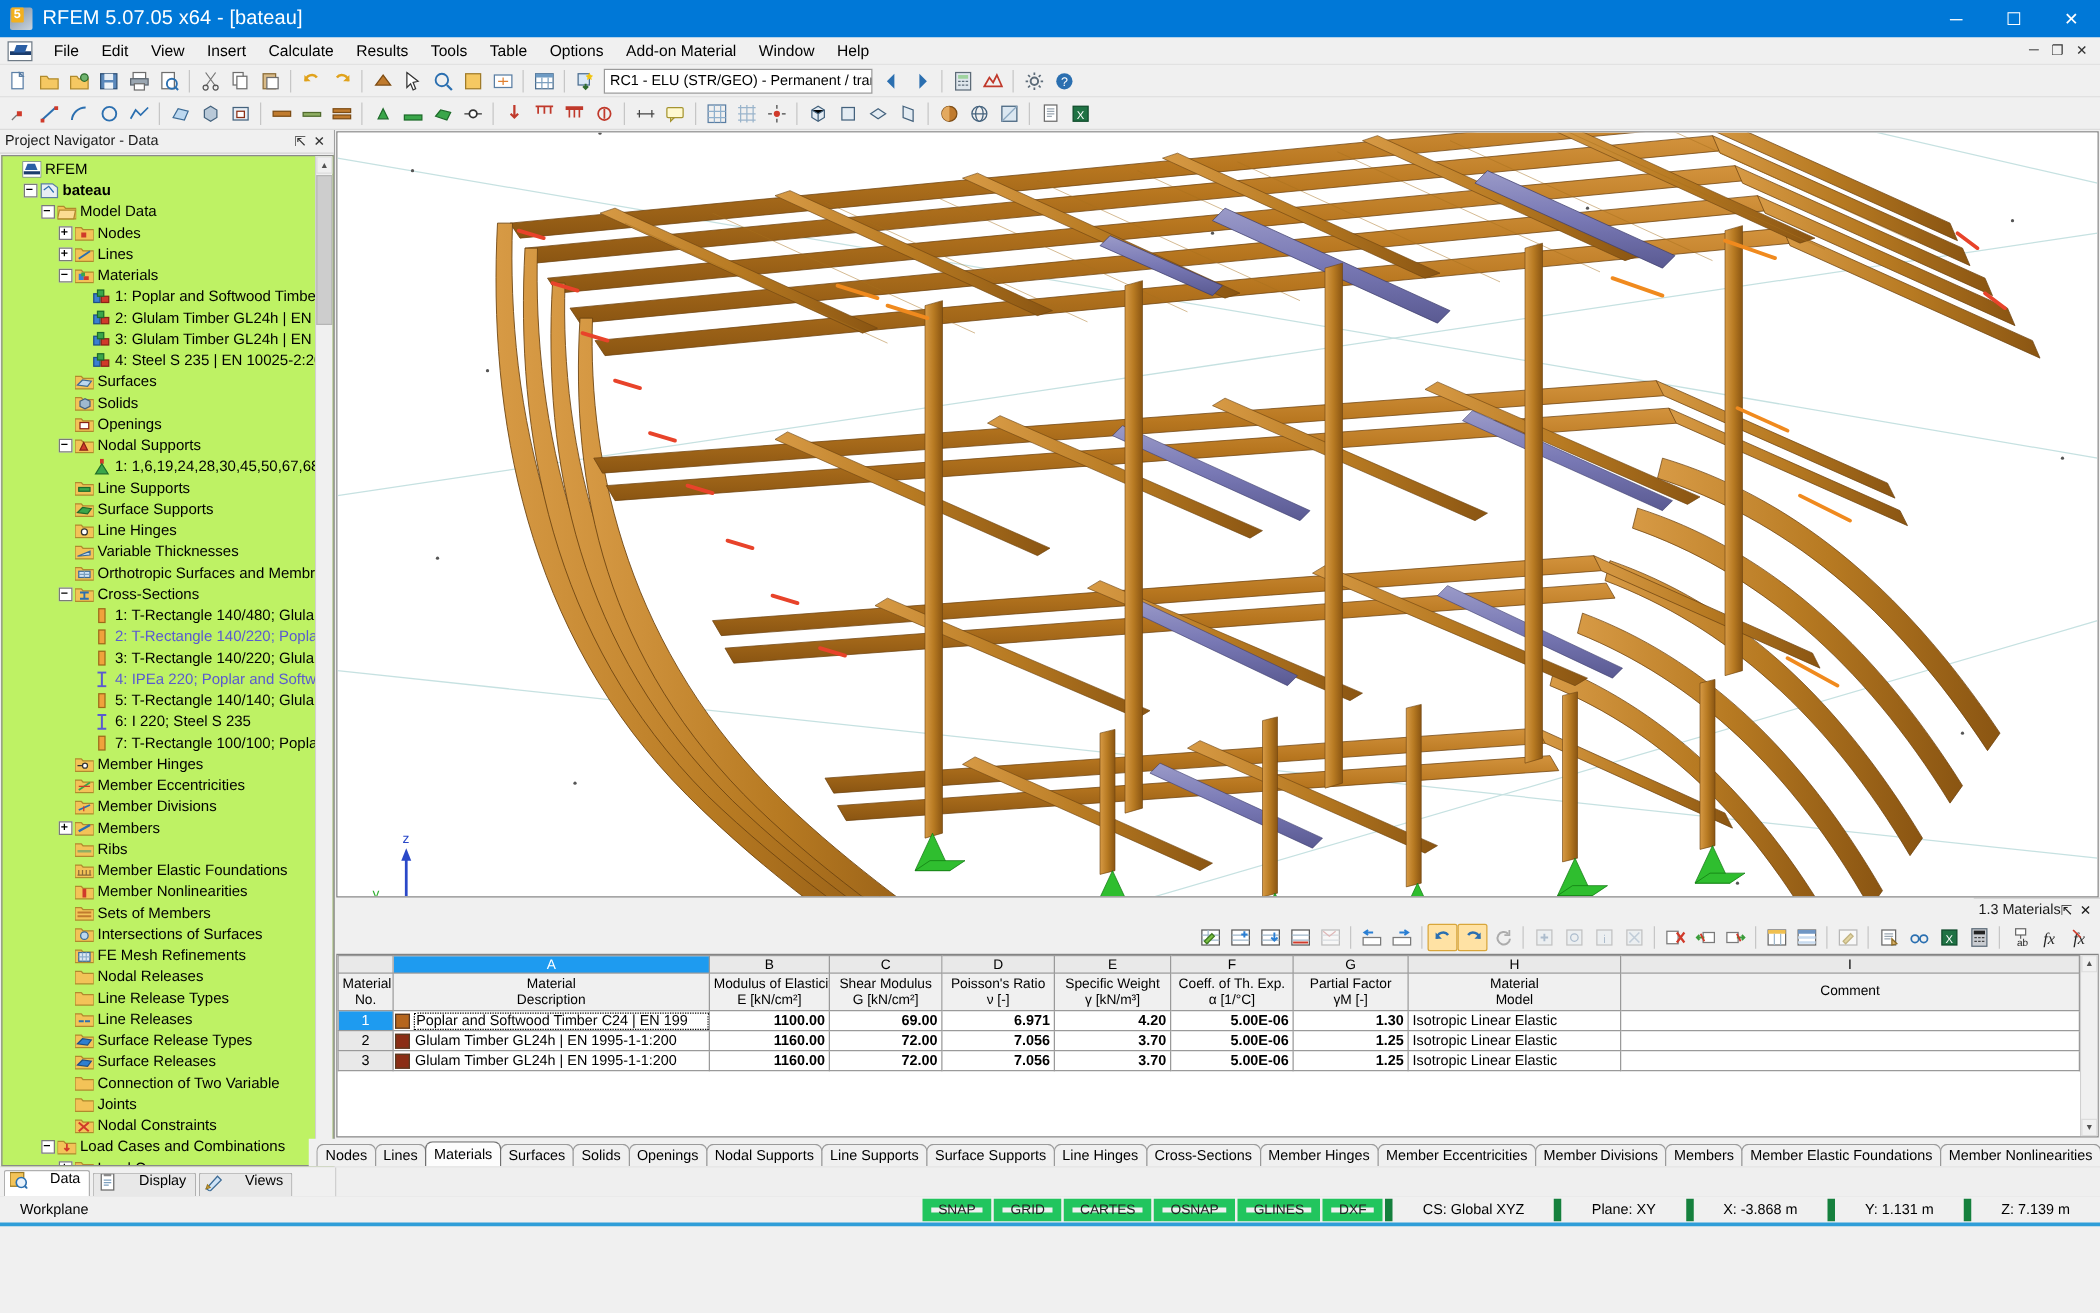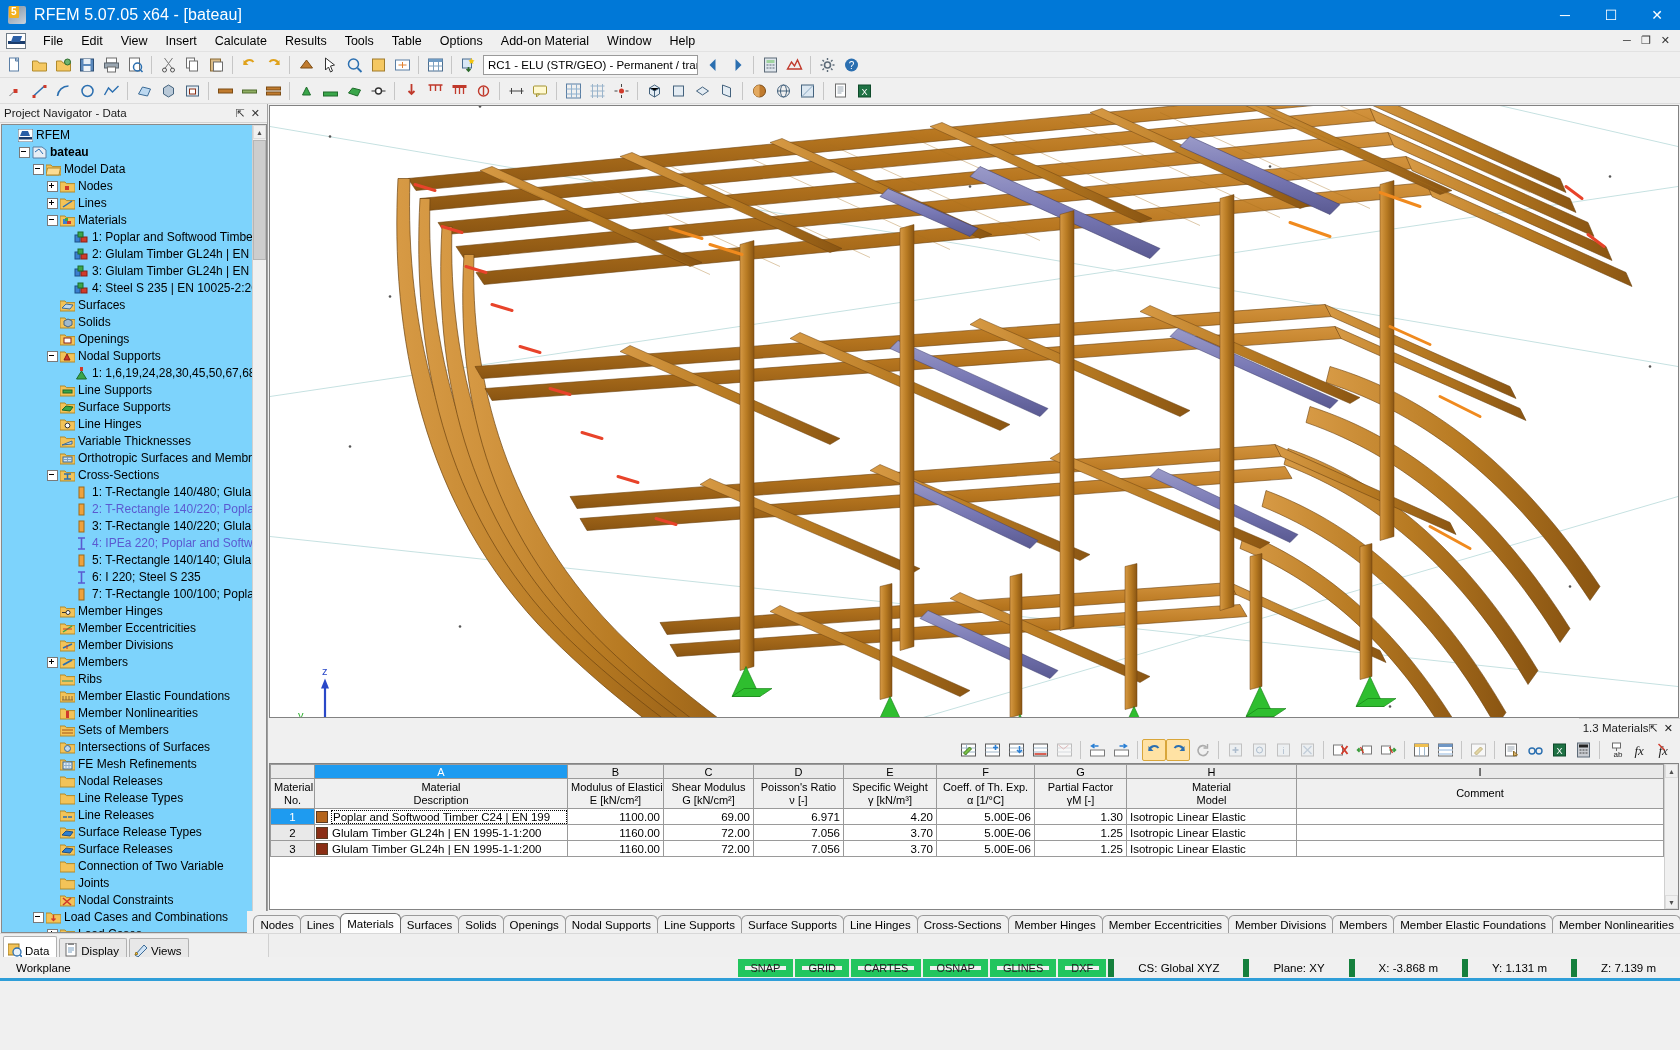--- a/index.html
+++ b/index.html
@@ -74,21 +74,21 @@
   #navigator{
     width:268px;flex:0 0 268px;background:#f0f0f0;display:flex;flex-direction:column;
     border-right:1px solid #a0a0a0;
   }
   #nav-header{
     height:19px;display:flex;align-items:center;padding:0 4px;font-size:11.5px;
     background:#f0f0f0;border-bottom:1px solid #d4d4d4;
   }
   #nav-header .nh-title{color:#1a1a1a;}
   #nav-header .nh-btns{margin-left:auto;display:flex;gap:6px;padding-right:3px;font-size:11px;color:#333;}
-  #nav-tree-wrap{flex:1;display:flex;background:#7dd3fc;border:1px solid #8a8a8a;margin:1px 0 0 1px;overflow:hidden;}
+  #nav-tree-wrap{flex:1;display:flex;background:#bef264;border:1px solid #8a8a8a;margin:1px 0 0 1px;overflow:hidden;}
   #nav-tree{flex:1;overflow:hidden;padding:2px 0 0 2px;font-size:12px;position:relative;}
   .tnode{display:flex;align-items:center;height:17px;white-space:nowrap;line-height:17px;}
   .tnode .ind{display:block;flex:0 0 auto;height:17px;}
   .tw{width:13px;height:13px;flex:0 0 auto;margin-right:1px;position:relative;}
   .tw.has-box:before{
     content:"";position:absolute;left:1px;top:1px;width:9px;height:9px;
     border:1px solid #7a7a7a;background:#fff;
   }
   .tw.has-box:after{
     content:"";position:absolute;left:3px;top:5px;width:5px;height:1px;background:#000;
@@ -97,21 +97,21 @@
   .ticon{width:15px;height:14px;flex:0 0 auto;margin-right:3px;}
   .tlabel{font-size:12px;color:#000;}
   .tlabel.blue{color:#5a5ad0;}
   .tlabel.bold{font-weight:bold;}
   #nav-scroll{width:14px;background:#f0f0f0;border-left:1px solid #d0d0d0;display:flex;flex-direction:column;}
   .sb-arrow{height:14px;background:#f0f0f0;display:flex;align-items:center;justify-content:center;font-size:7px;color:#505050;border:1px solid #dcdcdc;}
   .sb-thumb{height:120px;background:#cdcdcd;border:1px solid #b5b5b5;margin-top:1px;}
   .sb-track{flex:1;background:#f0f0f0;}
   #nav-tabs{height:22px;display:flex;align-items:flex-end;gap:1px;padding-left:2px;background:#f0f0f0;}
   .nav-tab{
-    height:19px;padding:0 7px 0 4px;display:flex;align-items:flex-end;gap:3px;font-size:11.5px;
+    height:19px;padding:0 7px 0 4px;display:flex;align-items:flex-start;gap:18px;font-size:11.5px;
     background:#e8e8e8;border:1px solid #b0b0b0;border-bottom:none;border-radius:2px 2px 0 0;
   }
   .nav-tab.active{background:#fff;height:21px;}
 
   
   #right{flex:1;display:flex;flex-direction:column;background:#f0f0f0;min-width:0;}
   #viewport{
     flex:1;background:#ffffff;position:relative;overflow:hidden;border:1px solid #828282;
     margin:1px 1px 0 1px;
   }
@@ -129,21 +129,21 @@
   #grid{flex:1;overflow:hidden;}
   table.grid{border-collapse:collapse;table-layout:fixed;width:100%;font-size:11.5px;}
   table.grid th, table.grid td{
     border:1px solid #9a9a9a;padding:0 3px;height:16px;font-weight:normal;overflow:hidden;white-space:nowrap;
   }
   table.grid th.collab{background:#e9e9e9;text-align:center;height:14px;font-size:11px;}
   table.grid th.collab.sel{background:#1e9bf0;color:#fff;}
   table.grid th.hdr{background:#f0f0f0;text-align:center;font-size:11px;line-height:13px;height:30px;vertical-align:middle;}
   table.grid td.rowno{background:#e9e9e9;text-align:center;width:44px;}
   table.grid td.rowno.sel{background:#1e9bf0;color:#fff;}
-  table.grid td.num{text-align:right;}
+  table.grid td.num{text-align:right;font-weight:bold;}
   table.grid td.matdesc{padding:0;}
   .matcell{display:flex;align-items:center;height:14px;}
   .swatch{width:12px;height:12px;flex:0 0 auto;margin:0 3px 0 1px;border:1px solid #5a3a22;}
   .matcell .txt{flex:1;overflow:hidden;white-space:nowrap;padding-left:1px;}
   .matcell.editing .txt{border:1px dotted #000;}
   #grid-scroll{width:14px;background:#f0f0f0;border-left:1px solid #d0d0d0;display:flex;flex-direction:column;}
   #tbl-tabs{height:22px;display:flex;align-items:flex-end;padding-left:6px;background:#f0f0f0;overflow:hidden;}
   .gtab{
     height:18px;padding:0 6px;display:flex;align-items:center;font-size:11.5px;white-space:nowrap;
     background:#f0f0f0;border:1px solid #9a9a9a;border-bottom:none;border-radius:6px 6px 0 0;margin-right:-1px;

